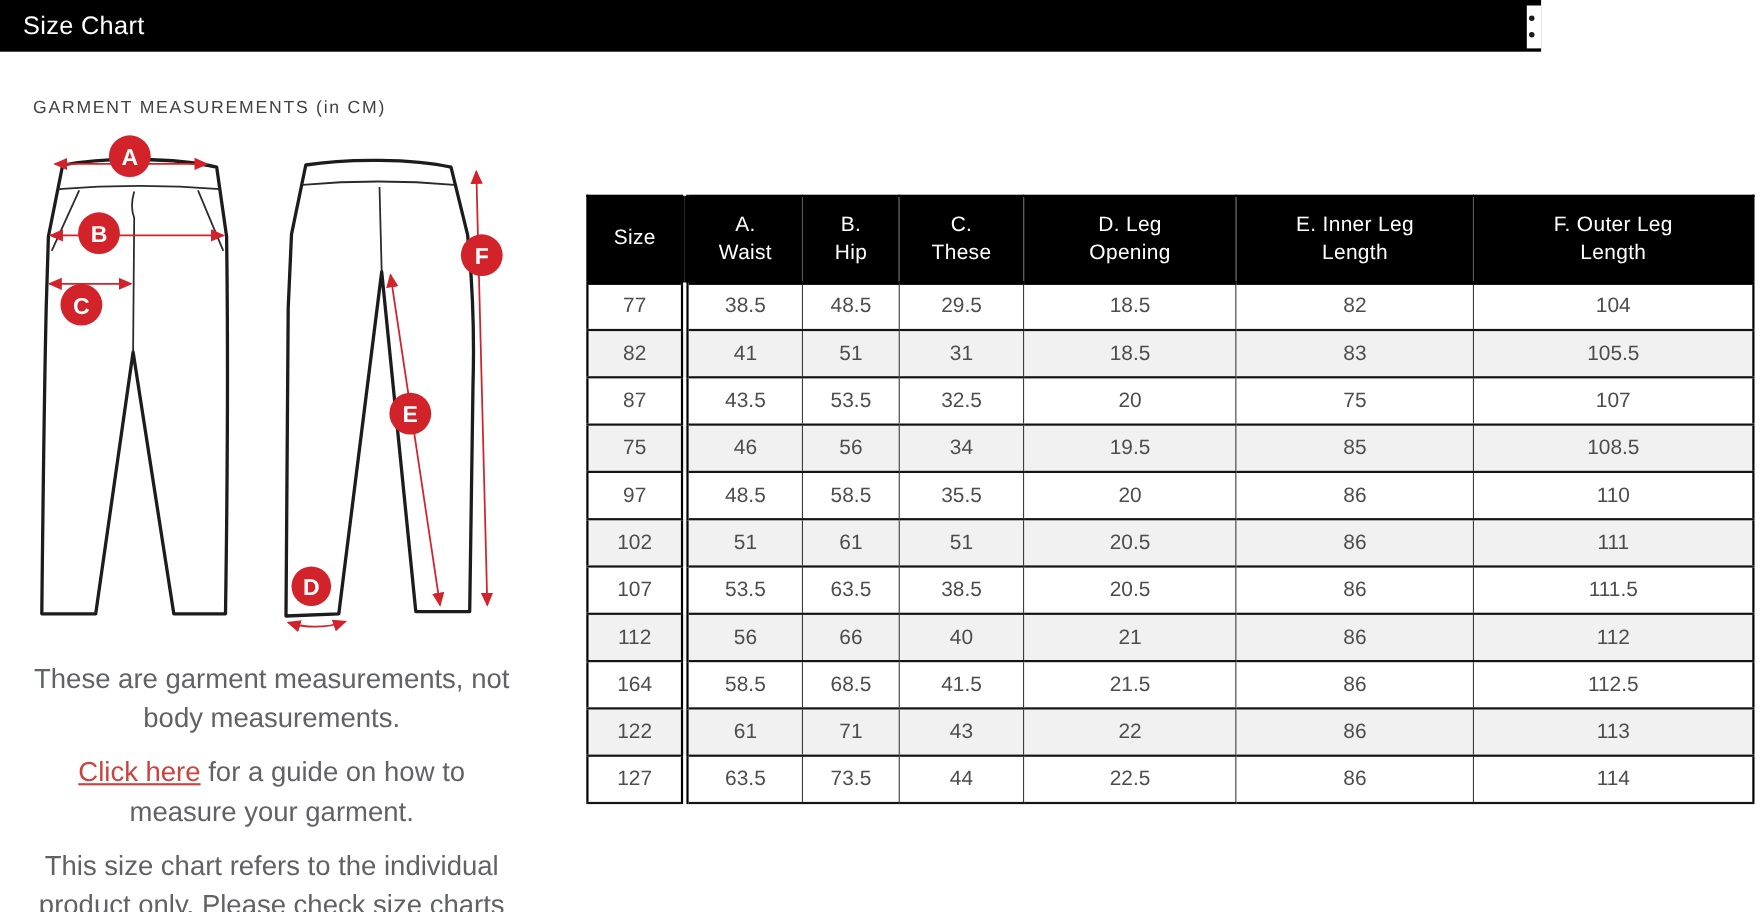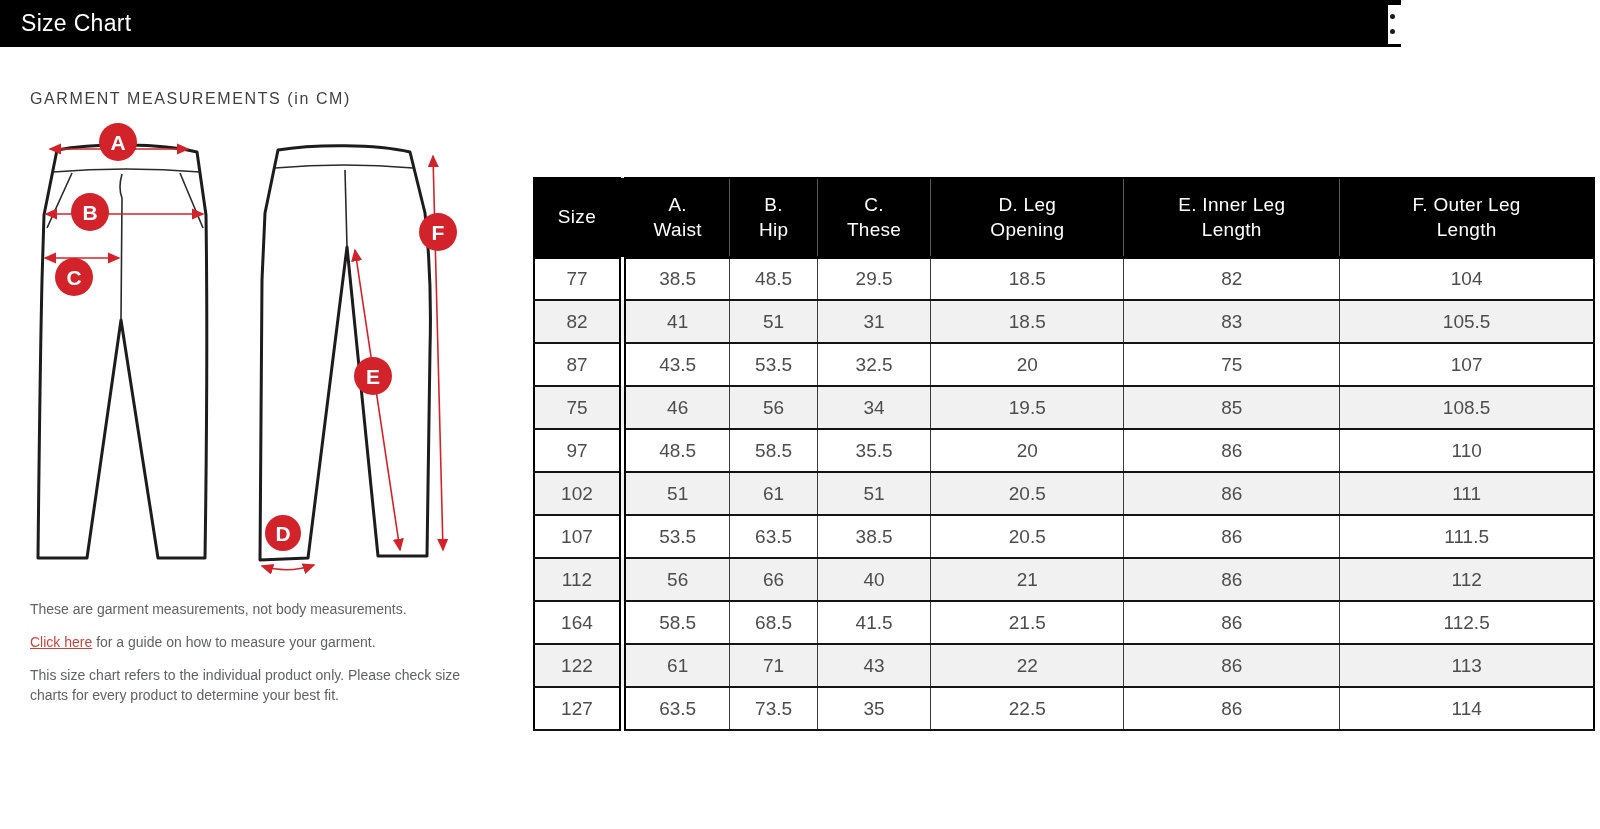--- a/index.html
+++ b/index.html
@@ -44,22 +44,23 @@
   .diagram .m-circle { fill: #d2232a; }
   .diagram .m-letter {
     fill: #ffffff; font-size: 21px; font-weight: 700;
     font-family: "Liberation Sans", sans-serif;
     text-anchor: middle;
   }
 
   
   .notes { position: absolute; left: 30px; top: 599px; width: 434px; }
   .notes p {
-    font-size: 14px; line-height: 1.44; color: #616265; margin-bottom: 13px;
+    font-size: 25px; line-height: 1.44; color: #616265; margin-bottom: 13px;
     font-weight: 400;
+    text-align: center;
   }
   .notes a { color: #c9443e; text-decoration: underline; cursor: pointer; margin-top: 20px; }
 
   
   .size-table-wrap { position: absolute; left: 533px; top: 177px; }
   table.size-table {
     border-collapse: collapse; table-layout: fixed; width: 1062px;
     border: 2px solid #000000;
   }
   .size-table th {
@@ -277,21 +278,21 @@
             <td>71</td>
             <td>43</td>
             <td>22</td>
             <td>86</td>
             <td>113</td>
           </tr>
           <tr>
             <td class="size-col">127</td>
             <td>63.5</td>
             <td>73.5</td>
-            <td>35</td>
+            <td>44</td>
             <td>22.5</td>
             <td>86</td>
             <td>114</td>
           </tr>
         </tbody>
     </table>
   </div>
 
 </div>
 

